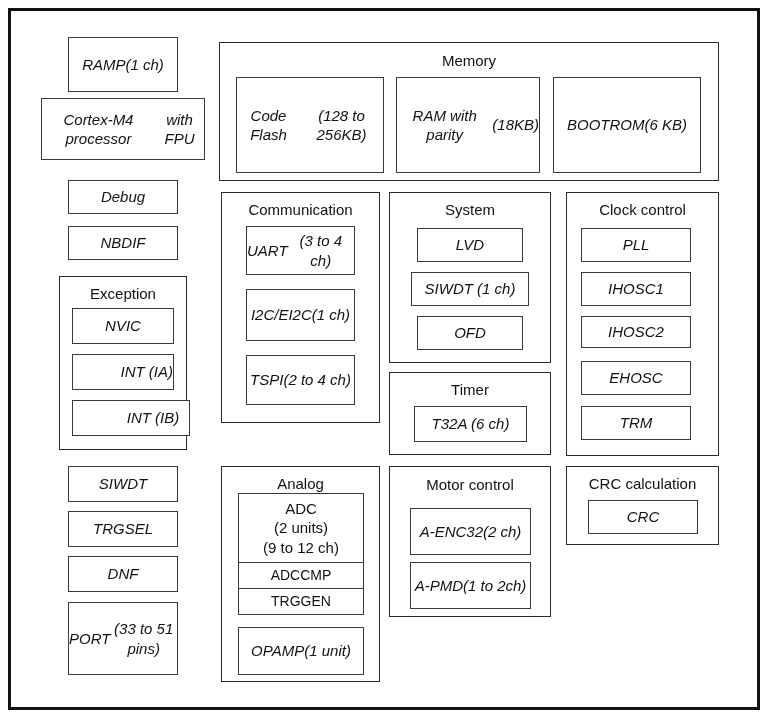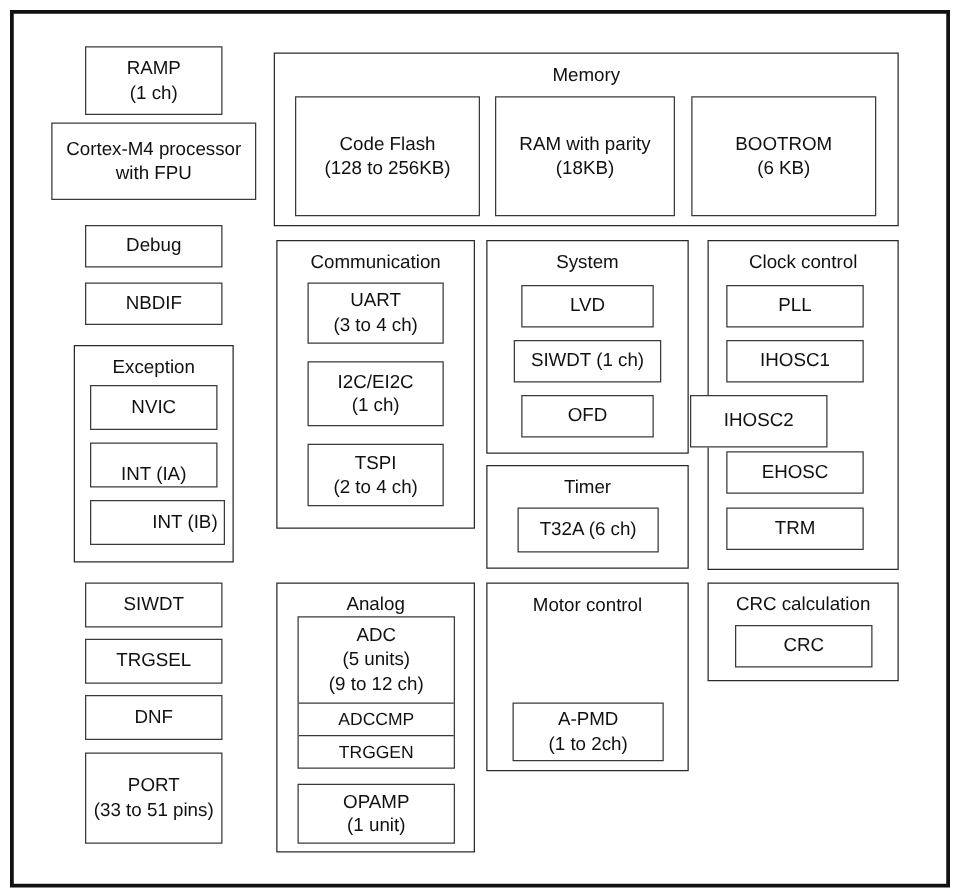--- a/index.html
+++ b/index.html
@@ -27,27 +27,28 @@
     box-sizing: border-box;
     background: #ffffff;
   }
   
   .blk {
     position: absolute;
     box-sizing: border-box;
     border: 1.6px solid #3a3a3a;
     background: #ffffff;
     display: flex;
-    flex-direction: column;
+    flex-direction: row;
     align-items: center;
     justify-content: center;
     text-align: center;
     color: #111111;
     font-size: 15px;
     line-height: 1.28;
+    font-style: italic;
   }
   
   .grp {
     position: absolute;
     box-sizing: border-box;
     border: 1.8px solid #2a2a2a;
     background: #ffffff;
   }
   .grp-title {
     position: absolute;
@@ -109,21 +110,21 @@
 
   <div class="grp" style="left:59px; top:276px; width:128px; height:174px;">
     <div class="grp-title" style="top:9px;">Exception</div>
   </div>
   <div class="blk" style="left:72px; top:308px; width:102px; height:36px;">
     <span>NVIC</span>
   </div>
   <div class="blk" style="left:72px; top:354px; width:102px; height:36px;justify-content:flex-end;">
     <span>INT (IA)</span>
   </div>
-  <div class="blk" style="left:72px; top:400px; width:108px; height:36px;padding-left:44px;">
+  <div class="blk" style="left:72px; top:400px; width:118px; height:36px;padding-left:44px;">
     <span>INT (IB)</span>
   </div>
 
   <div class="blk" style="left:68px; top:466px; width:110px; height:36px;">
     <span>SIWDT</span>
   </div>
   <div class="blk" style="left:68px; top:511px; width:110px; height:36px;">
     <span>TRGSEL</span>
   </div>
   <div class="blk" style="left:68px; top:556px; width:110px; height:36px;">
@@ -188,54 +189,58 @@
 
   <div class="grp" style="left:566px; top:192px; width:153px; height:264px;">
     <div class="grp-title" style="top:9px;">Clock control</div>
   </div>
   <div class="blk" style="left:581px; top:228px; width:110px; height:34px;">
     <span>PLL</span>
   </div>
   <div class="blk" style="left:581px; top:272px; width:110px; height:34px;">
     <span>IHOSC1</span>
   </div>
-  <div class="blk" style="left:552px; top:316px; width:110px; height:42px;">
+  <div class="blk" style="left:581px; top:316px; width:110px; height:32px;">
     <span>IHOSC2</span>
   </div>
   <div class="blk" style="left:581px; top:361px; width:110px; height:34px;">
     <span>EHOSC</span>
   </div>
   <div class="blk" style="left:581px; top:406px; width:110px; height:34px;">
     <span>TRM</span>
   </div>
 
   <div class="grp" style="left:221px; top:466px; width:159px; height:216px;">
     <div class="grp-title" style="top:9px;">Analog</div>
   </div>
   <div class="adc-wrap" style="left:238px; top:493px; width:126px; height:122px;">
     <div class="adc-cell" style="height:68px;">
       <span class="line2">ADC</span>
-      <span class="line2">(5 units)</span>
+      <span class="line2">(2 units)</span>
       <span class="line2">(9 to 12 ch)</span>
     </div>
     <div class="adc-cell adc-div s14" style="height:26px;">
       <span>ADCCMP</span>
     </div>
     <div class="adc-cell adc-div s14" style="height:26px;">
       <span>TRGGEN</span>
     </div>
   </div>
   <div class="blk" style="left:238px; top:627px; width:126px; height:48px;">
     <span class="line2">OPAMP</span>
     <span class="line2">(1 unit)</span>
   </div>
 
   <div class="grp" style="left:389px; top:466px; width:162px; height:151px;">
     <div class="grp-title" style="top:10px;">Motor control</div>
   </div>
+  <div class="blk" style="left:410px; top:508px; width:121px; height:47px;">
+    <span class="line2">A-ENC32</span>
+    <span class="line2">(2 ch)</span>
+  </div>
   <div class="blk" style="left:410px; top:562px; width:121px; height:47px;">
     <span class="line2">A-PMD</span>
     <span class="line2">(1 to 2ch)</span>
   </div>
 
   <div class="grp" style="left:566px; top:466px; width:153px; height:79px;">
     <div class="grp-title" style="top:9px;">CRC calculation</div>
   </div>
   <div class="blk" style="left:588px; top:500px; width:110px; height:34px;">
     <span>CRC</span>

